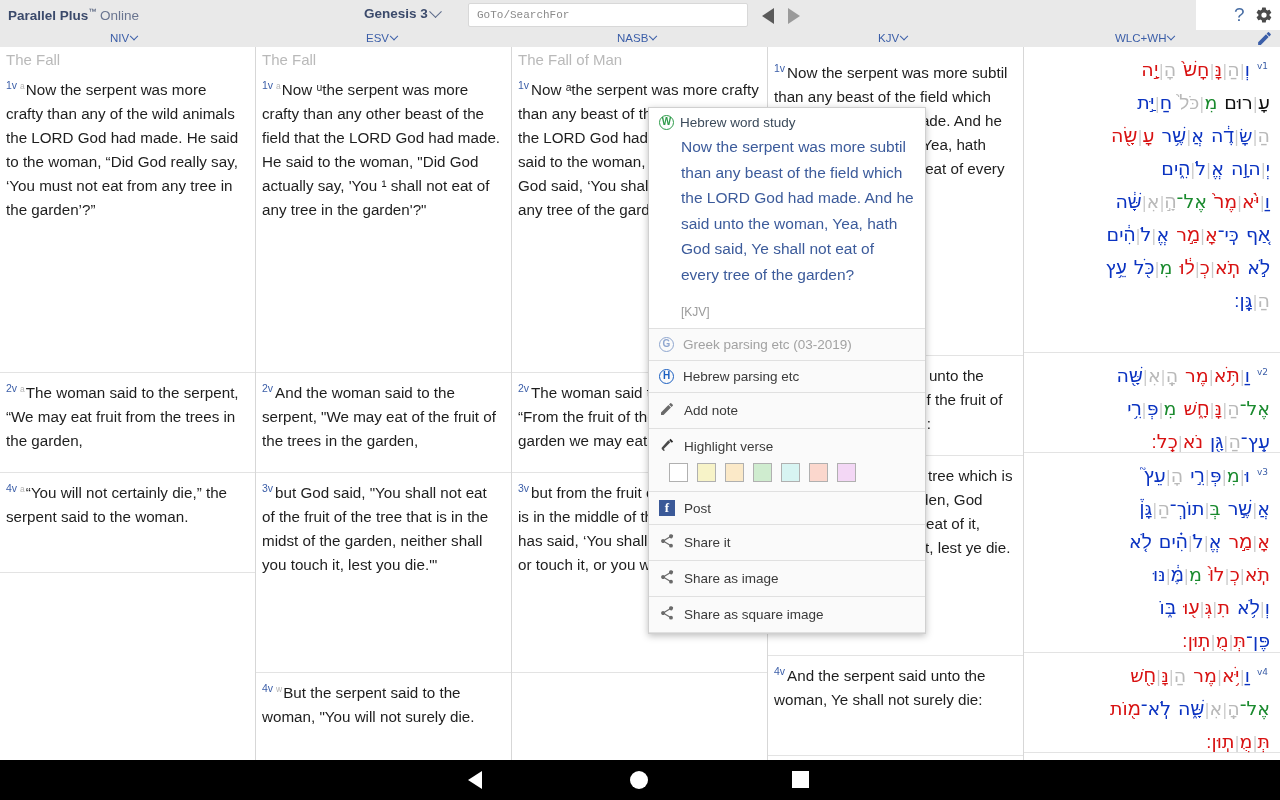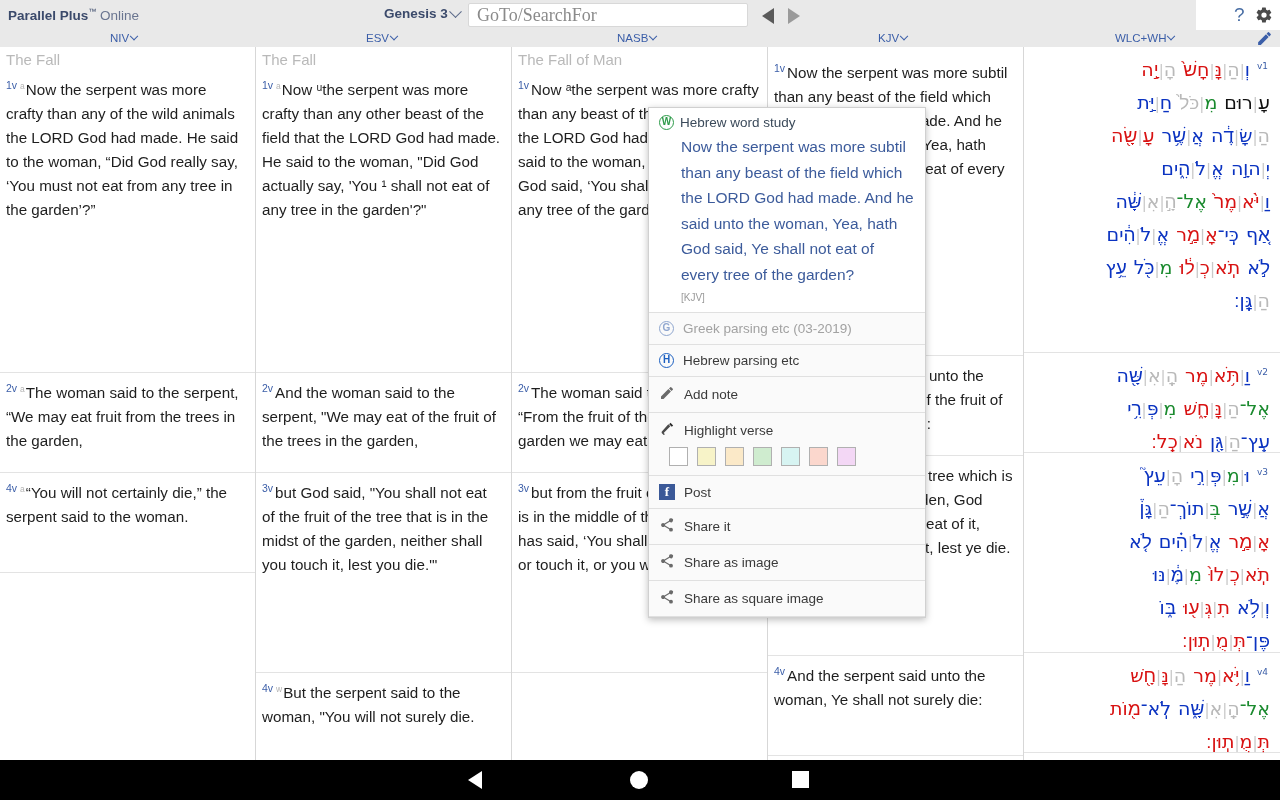--- a/index.html
+++ b/index.html
@@ -18,35 +18,35 @@
     display: flex; align-items: center;
   }
   .brand {
     margin-left: 8px; font-size: 13.5px; color: #3b4a6b; white-space: nowrap;
   }
   .brand b { font-weight: bold; }
   .brand .tm { font-size: 8px; vertical-align: super; }
   .brand .online { color: #6a7590; font-weight: normal; }
 
   .ref-btn {
-    position: absolute; left: 384px; top: 6px;
+    position: absolute; left: 364px; top: 6px;
     font-size: 13.5px; font-weight: bold; color: #3b4a6b;
     white-space: nowrap;
   }
   .chev {
     display: inline-block; width: 9px; height: 9px; margin-left: 3px;
     border-right: 1.6px solid #5c6b8a; border-bottom: 1.6px solid #5c6b8a;
     transform: rotate(45deg) translate(-2px,-2px);
     vertical-align: middle;
   }
   .search-box {
     position: absolute; left: 468px; top: 3px; width: 280px; height: 24px;
     background: #ffffff; border: 1px solid #d8d8d8; border-radius: 2px;
-    font-size: 18px; color: #8a8a8a; padding: 0 8px;
-    font-family: Liberation Serif, serif;
+    font-size: 11px; color: #8a8a8a; padding: 0 8px;
+    font-family: Liberation Mono, monospace;
   }
   .search-box::placeholder { color: #8a8a8a; }
   .navarrow {
     position: absolute; top: 8px; width: 0; height: 0; cursor: pointer;
   }
   .nav-prev {
     left: 762px;
     border-top: 8px solid transparent; border-bottom: 8px solid transparent;
     border-right: 12px solid #5a5a5a;
   }
@@ -143,21 +143,21 @@
     border-bottom: 1px solid #e0e0e0;
   }
   .pop-head-title {
     font-size: 13.5px; color: #3b4a5a; margin-bottom: 4px;
     display: flex; align-items: center; gap: 6px;
   }
   .quote {
     font-size: 15.5px; line-height: 25.5px; color: #3c5b9b;
     padding-left: 22px;
   }
-  .quote-src { font-size: 10px; color: #9a9a9a; padding-left: 22px; margin-top: 5px; }
+  .quote-src { font-size: 12px; color: #9a9a9a; padding-left: 22px; margin-top: 18px; }
 
   .pop-item {
     display: flex; align-items: center; gap: 9px;
     padding: 8px 10px; border-bottom: 1px solid #e0e0e0;
     color: #3a3a3a; background: #fafafa; cursor: pointer;
     white-space: nowrap;
   }
   .pop-item.disabled { color: #a2a2a2; }
   .pop-hl { display: block; padding: 8px 10px 9px 10px; border-bottom: 1px solid #e0e0e0; }
   .pop-hl-title { display: flex; align-items: center; gap: 9px; color: #3a3a3a; }

